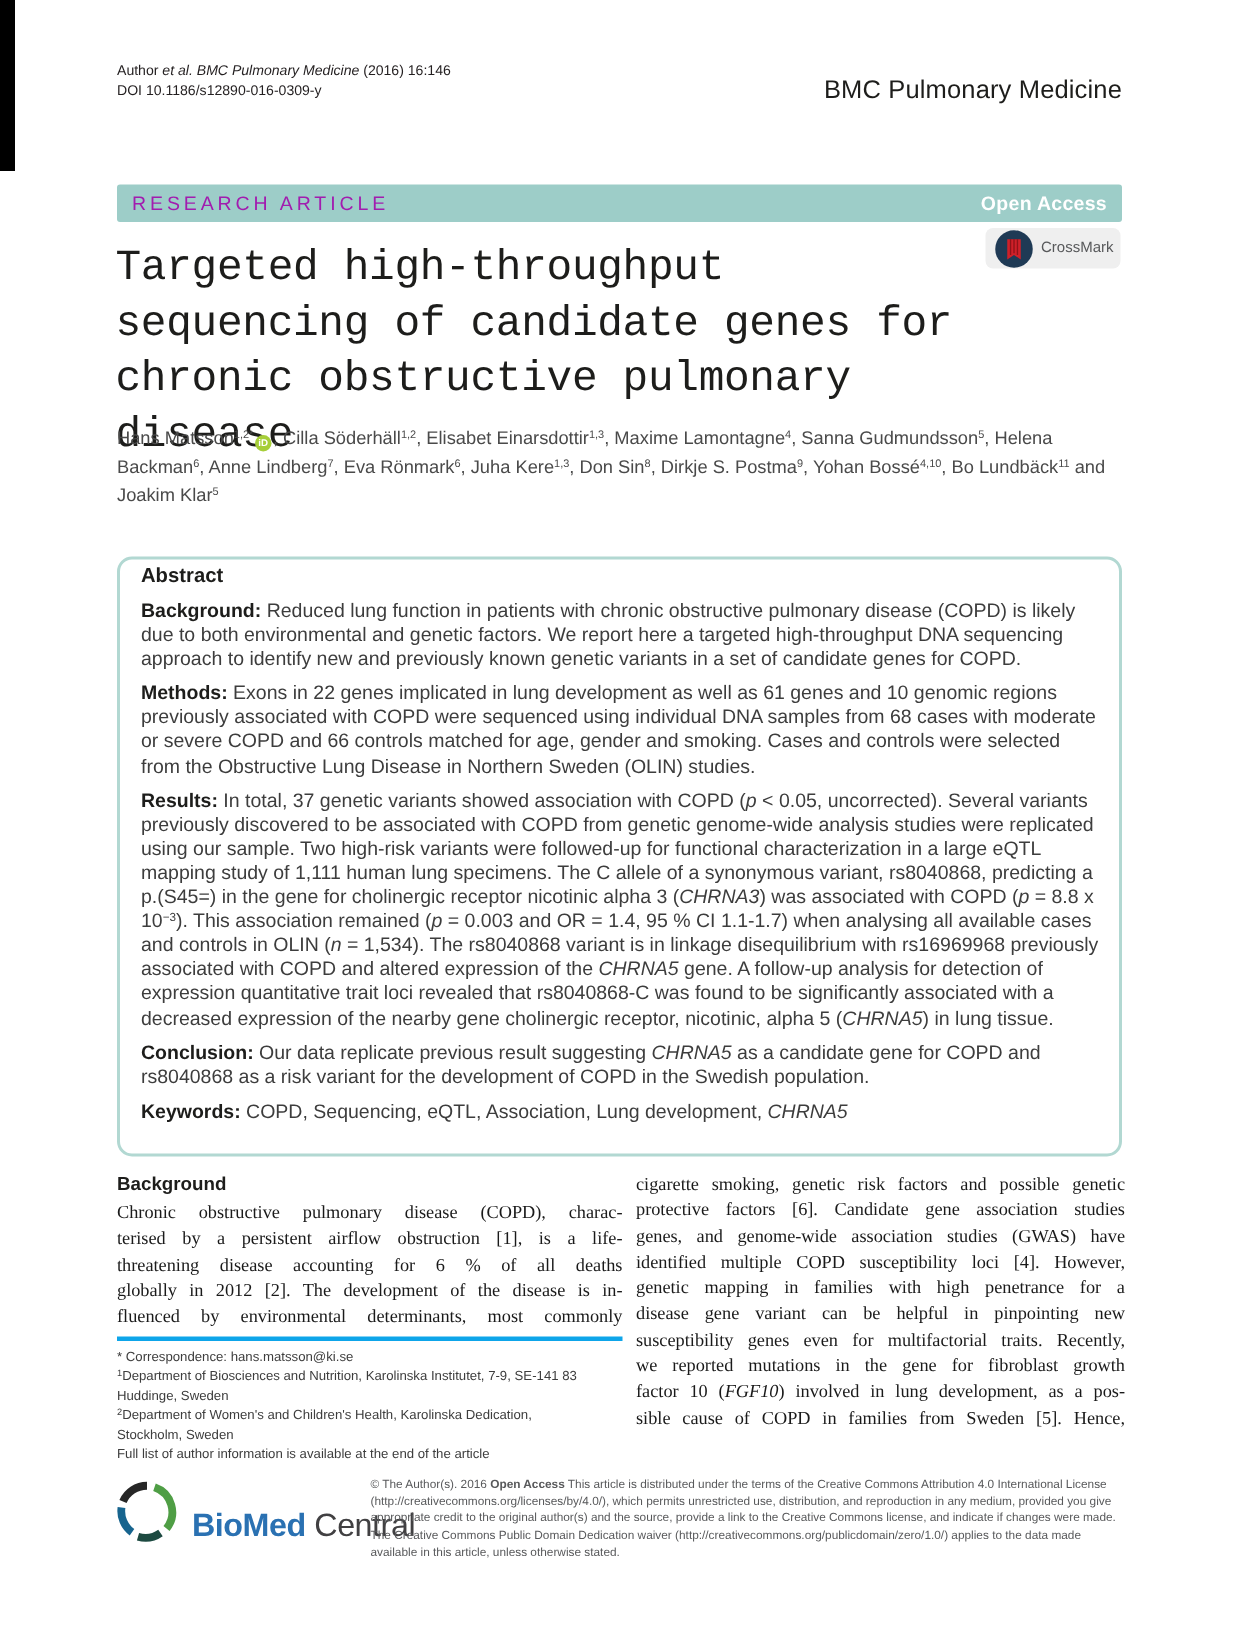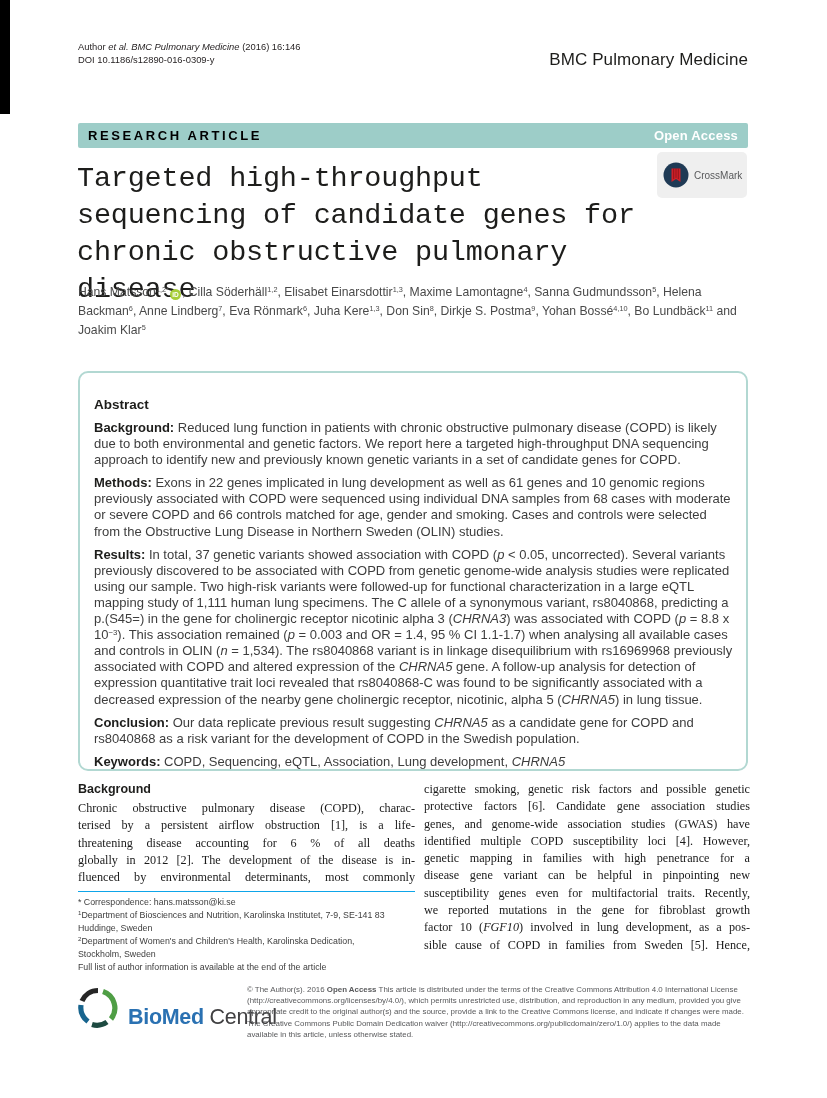--- a/index.html
+++ b/index.html
@@ -14,51 +14,51 @@
   sup{font-size:0.6em;line-height:0;vertical-align:baseline;position:relative;top:-0.5em;}
 
   .edge-bar{position:absolute;left:0;top:0;width:10px;height:114px;background:#000;}
 
   
   .cite-block{position:absolute;left:78px;top:40px;width:400px;font-size:9.4px;line-height:13px;color:#231f20;}
   .journal-name{position:absolute;right:79px;top:50px;font-size:17px;color:#1d1d1b;letter-spacing:0.1px;}
 
   
   .banner{position:absolute;left:78px;top:123px;width:670px;height:25px;background:#9dcdc8;border-radius:2px;}
-  .banner-left{position:absolute;left:10px;top:0;line-height:25px;color:#000000;font-weight:bold;font-size:13px;letter-spacing:2.6px;}
+  .banner-left{position:absolute;left:10px;top:0;line-height:25px;color:#a21caf;font-weight:normal;font-size:13px;letter-spacing:2.6px;}
   .banner-right{position:absolute;right:10px;top:0;line-height:25px;color:#ffffff;font-weight:bold;font-size:13px;letter-spacing:0.2px;}
 
   
   .title{position:absolute;left:77px;top:160px;width:575px;font-size:28.5px;line-height:37px;color:#1d1d1b;letter-spacing:-0.2px;}
-  .crossmark{position:absolute;right:80px;top:152px;width:90px;height:46px;background:#efefef;border-radius:5px;
+  .crossmark{position:absolute;right:80px;top:152px;width:90px;height:27px;background:#efefef;border-radius:5px;
     display:flex;align-items:center;gap:4px;padding:0 5px;box-sizing:border-box;}
   .crossmark-label{font-size:10px;color:#58595b;}
 
   
   .authors{position:absolute;left:78px;top:283px;width:665px;font-size:12.2px;line-height:19px;color:#4a4a4a;}
   .orcid-icon{display:inline-block;width:11px;height:11px;border-radius:50%;background:#a6ce39;color:#fff;
     font-size:6.5px;font-weight:bold;text-align:center;line-height:11px;vertical-align:-1px;margin:0 1px;}
 
   
   .abstract-box{position:absolute;left:78px;top:371px;width:670px;height:400px;box-sizing:border-box;
-    border:2px solid #b2d8d2;border-radius:10px;padding:24px 14px 10px 14px;overflow:hidden;background:#fff;}
+    border:2px solid #b2d8d2;border-radius:10px;padding:3px 14px 10px 14px;overflow:hidden;background:#fff;}
   .abstract-heading{font-size:13.5px;font-weight:bold;color:#1d1d1b;margin:0 0 8px 0;}
   .abs-p{font-size:13px;line-height:16.1px;color:#3d3d3d;margin:0 0 7px 0;width:640px;}
   .abs-p .b{color:#1d1d1b;}
 
   
   .body-col{position:absolute;top:781px;font-family:"Liberation Serif", serif;font-size:12.2px;color:#1a1a1a;}
   .col-left{left:78px;width:337px;}
   .col-right{left:424px;width:326px;}
   .section-heading{font-family:"Liberation Sans", sans-serif;font-size:12.5px;font-weight:bold;color:#1d1d1b;
     height:19px;line-height:17px;}
   .jline{text-align:justify;text-align-last:justify;height:17.3px;line-height:17.3px;overflow:hidden;}
 
   
-  .footnotes{position:absolute;left:78px;top:891px;width:337px;border-top:1px solid #0ea5e9;padding-top:4px;
+  .footnotes{position:absolute;left:78px;top:891px;width:337px;border-top:3px solid #0ea5e9;padding-top:4px;
     font-size:8.8px;line-height:13.1px;color:#3d3d3d;}
   .fline{text-align:left;height:13.1px;overflow:hidden;}
   .footnotes sup{font-size:0.7em;}
 
   
   .bmc-logo{position:absolute;left:76px;top:986px;display:flex;align-items:flex-end;gap:8px;}
   .logo-text{font-size:21.5px;letter-spacing:-0.3px;}
   .logo-biomed{color:#2a71b2;font-weight:bold;}
   .logo-central{color:#414042;}
   .copyright{position:absolute;left:247px;top:984px;width:505px;font-size:7.9px;line-height:11.2px;color:#58595b;}

